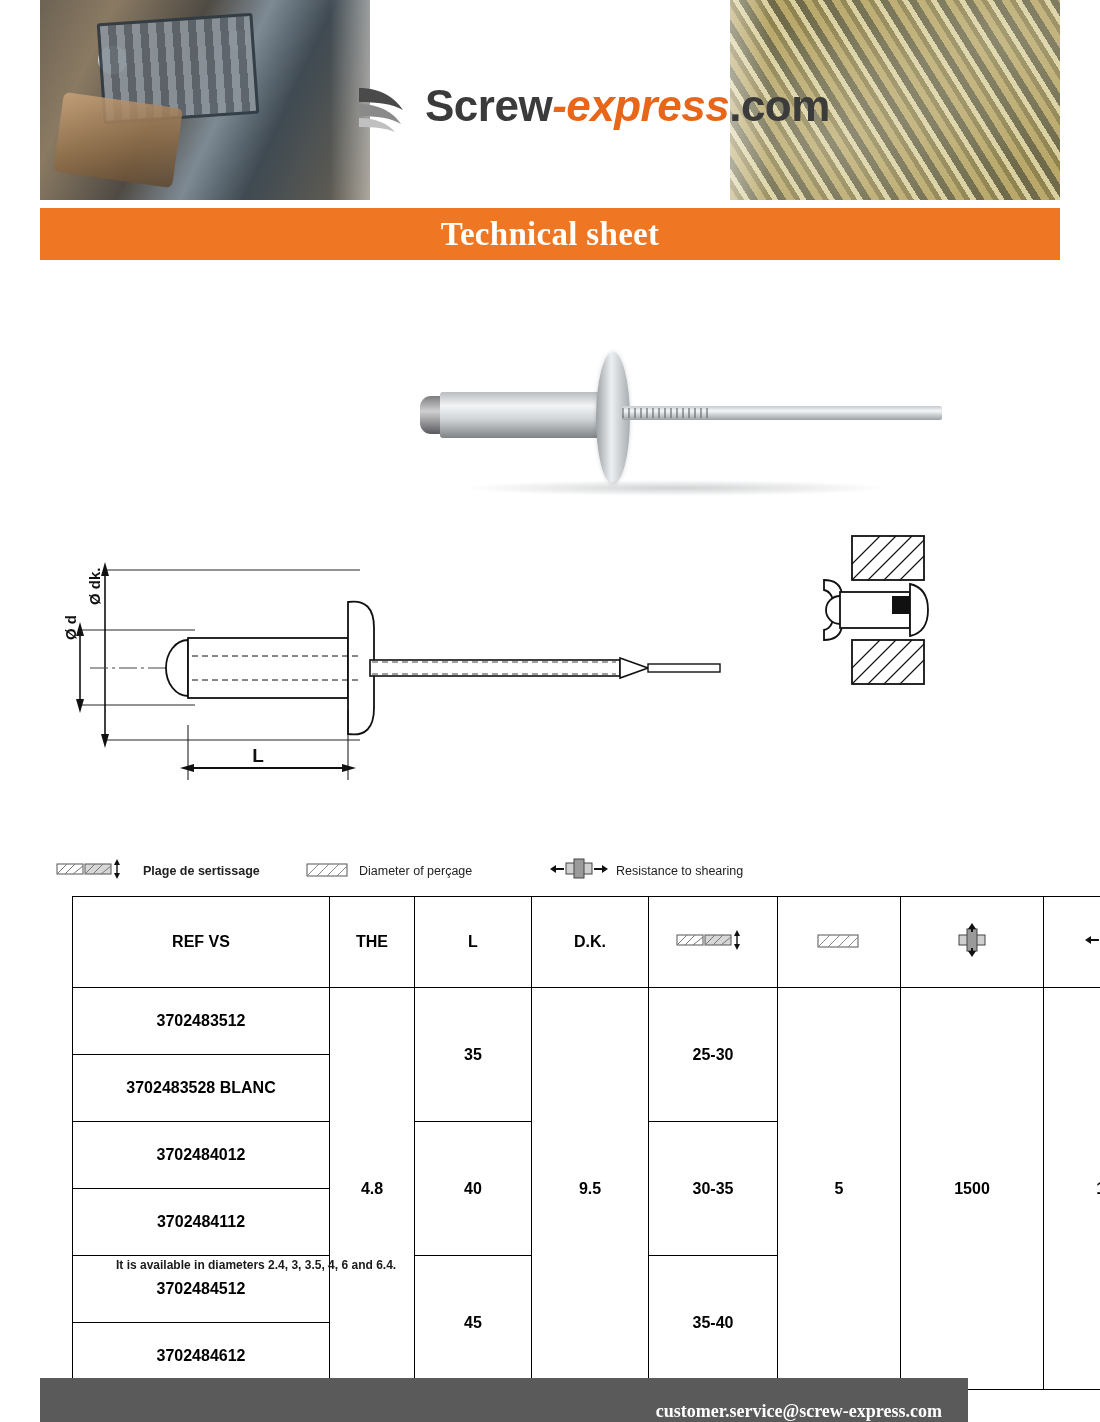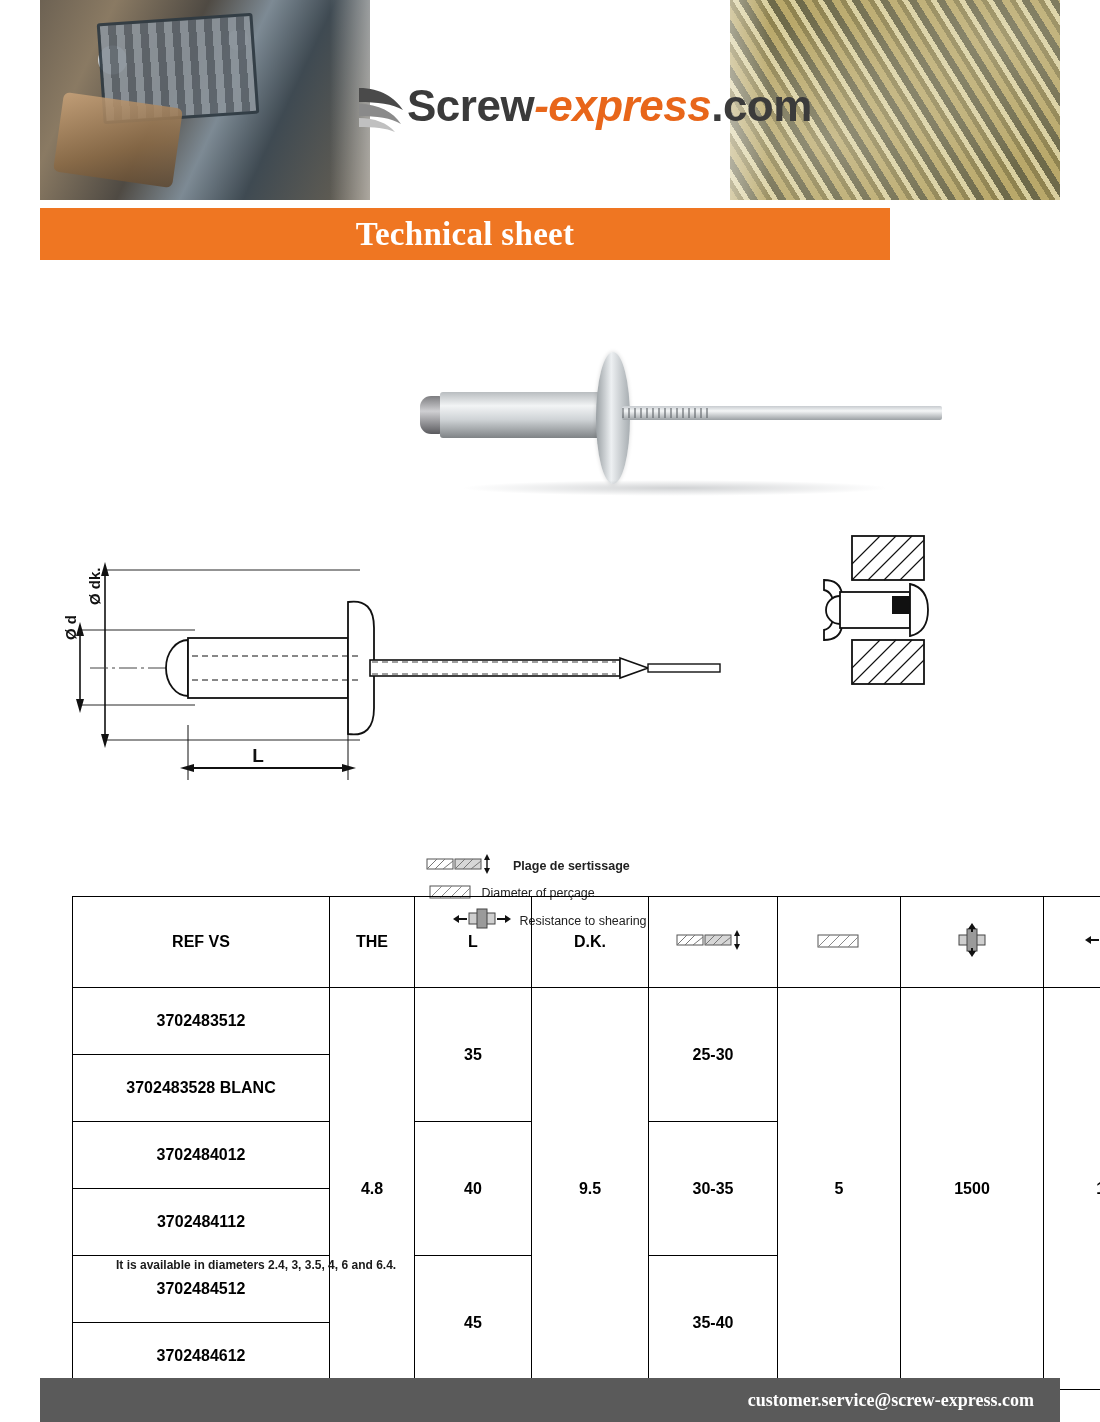--- a/index.html
+++ b/index.html
@@ -88,41 +88,41 @@
   .header-fade-r {
     position: absolute;
     left: 640px; top: 0; width: 130px; height: 200px;
     background: linear-gradient(270deg, rgba(255,255,255,0), #ffffff 75%);
   }
   .logo-wrap {
     position: absolute;
     left: 355px; top: 78px;
     display: flex;
     align-items: center;
-    gap: 0;
+    gap: 18px;
     z-index: 5;
   }
   .logo-mark {
     width: 52px; height: 56px;
     position: relative;
   }
   .logo-text {
     font-size: 44px;
     font-weight: bold;
     letter-spacing: -0.5px;
     white-space: nowrap;
   }
   .logo-text .b1 { color: #3b3b3b; }
   .logo-text .b2 { color: #e8661a; font-style: italic; }
   .logo-text .b3 { color: #3b3b3b; }
 
   .banner {
     position: absolute;
     left: 40px; top: 208px;
-    width: 850px; height: 52px;
+    width: 1020px; height: 52px;
     background: #ef7622;
     display: flex;
     align-items: center;
     justify-content: center;
   }
   .banner-text {
     color: #ffffff;
     font-size: 33px;
     font-weight: bold;
     font-family: "Liberation Serif", serif;
@@ -190,21 +190,20 @@
     width: 190px; height: 160px;
   }
 
   
   .legend {
     position: absolute;
     left: 55px; top: 852px;
     width: 990px; height: 38px;
     display: flex;
     align-items: center;
-    flex-direction: column;
   }
   .legend-item {
     display: flex;
     align-items: center;
     gap: 8px;
   }
   .legend-label {
     font-size: 12.5px;
     color: #222;
   }
@@ -254,24 +253,24 @@
     left: 116px; top: 1258px;
     font-size: 12px;
     font-weight: bold;
     color: #1a1a1a;
   }
 
   
   .footer-bar {
     position: absolute;
     left: 40px; top: 1378px;
-    width: 1020px; height: 44px;
+    width: 928px; height: 44px;
     background: #5a5a5a;
     display: flex;
-    align-items: center;
+    align-items: flex-end;
     justify-content: flex-end;
   }
   .footer-text {
     color: #ffffff;
     font-size: 18px;
     font-weight: bold;
     font-family: "Liberation Serif", serif;
     margin-right: 26px;
   }
 </style>

